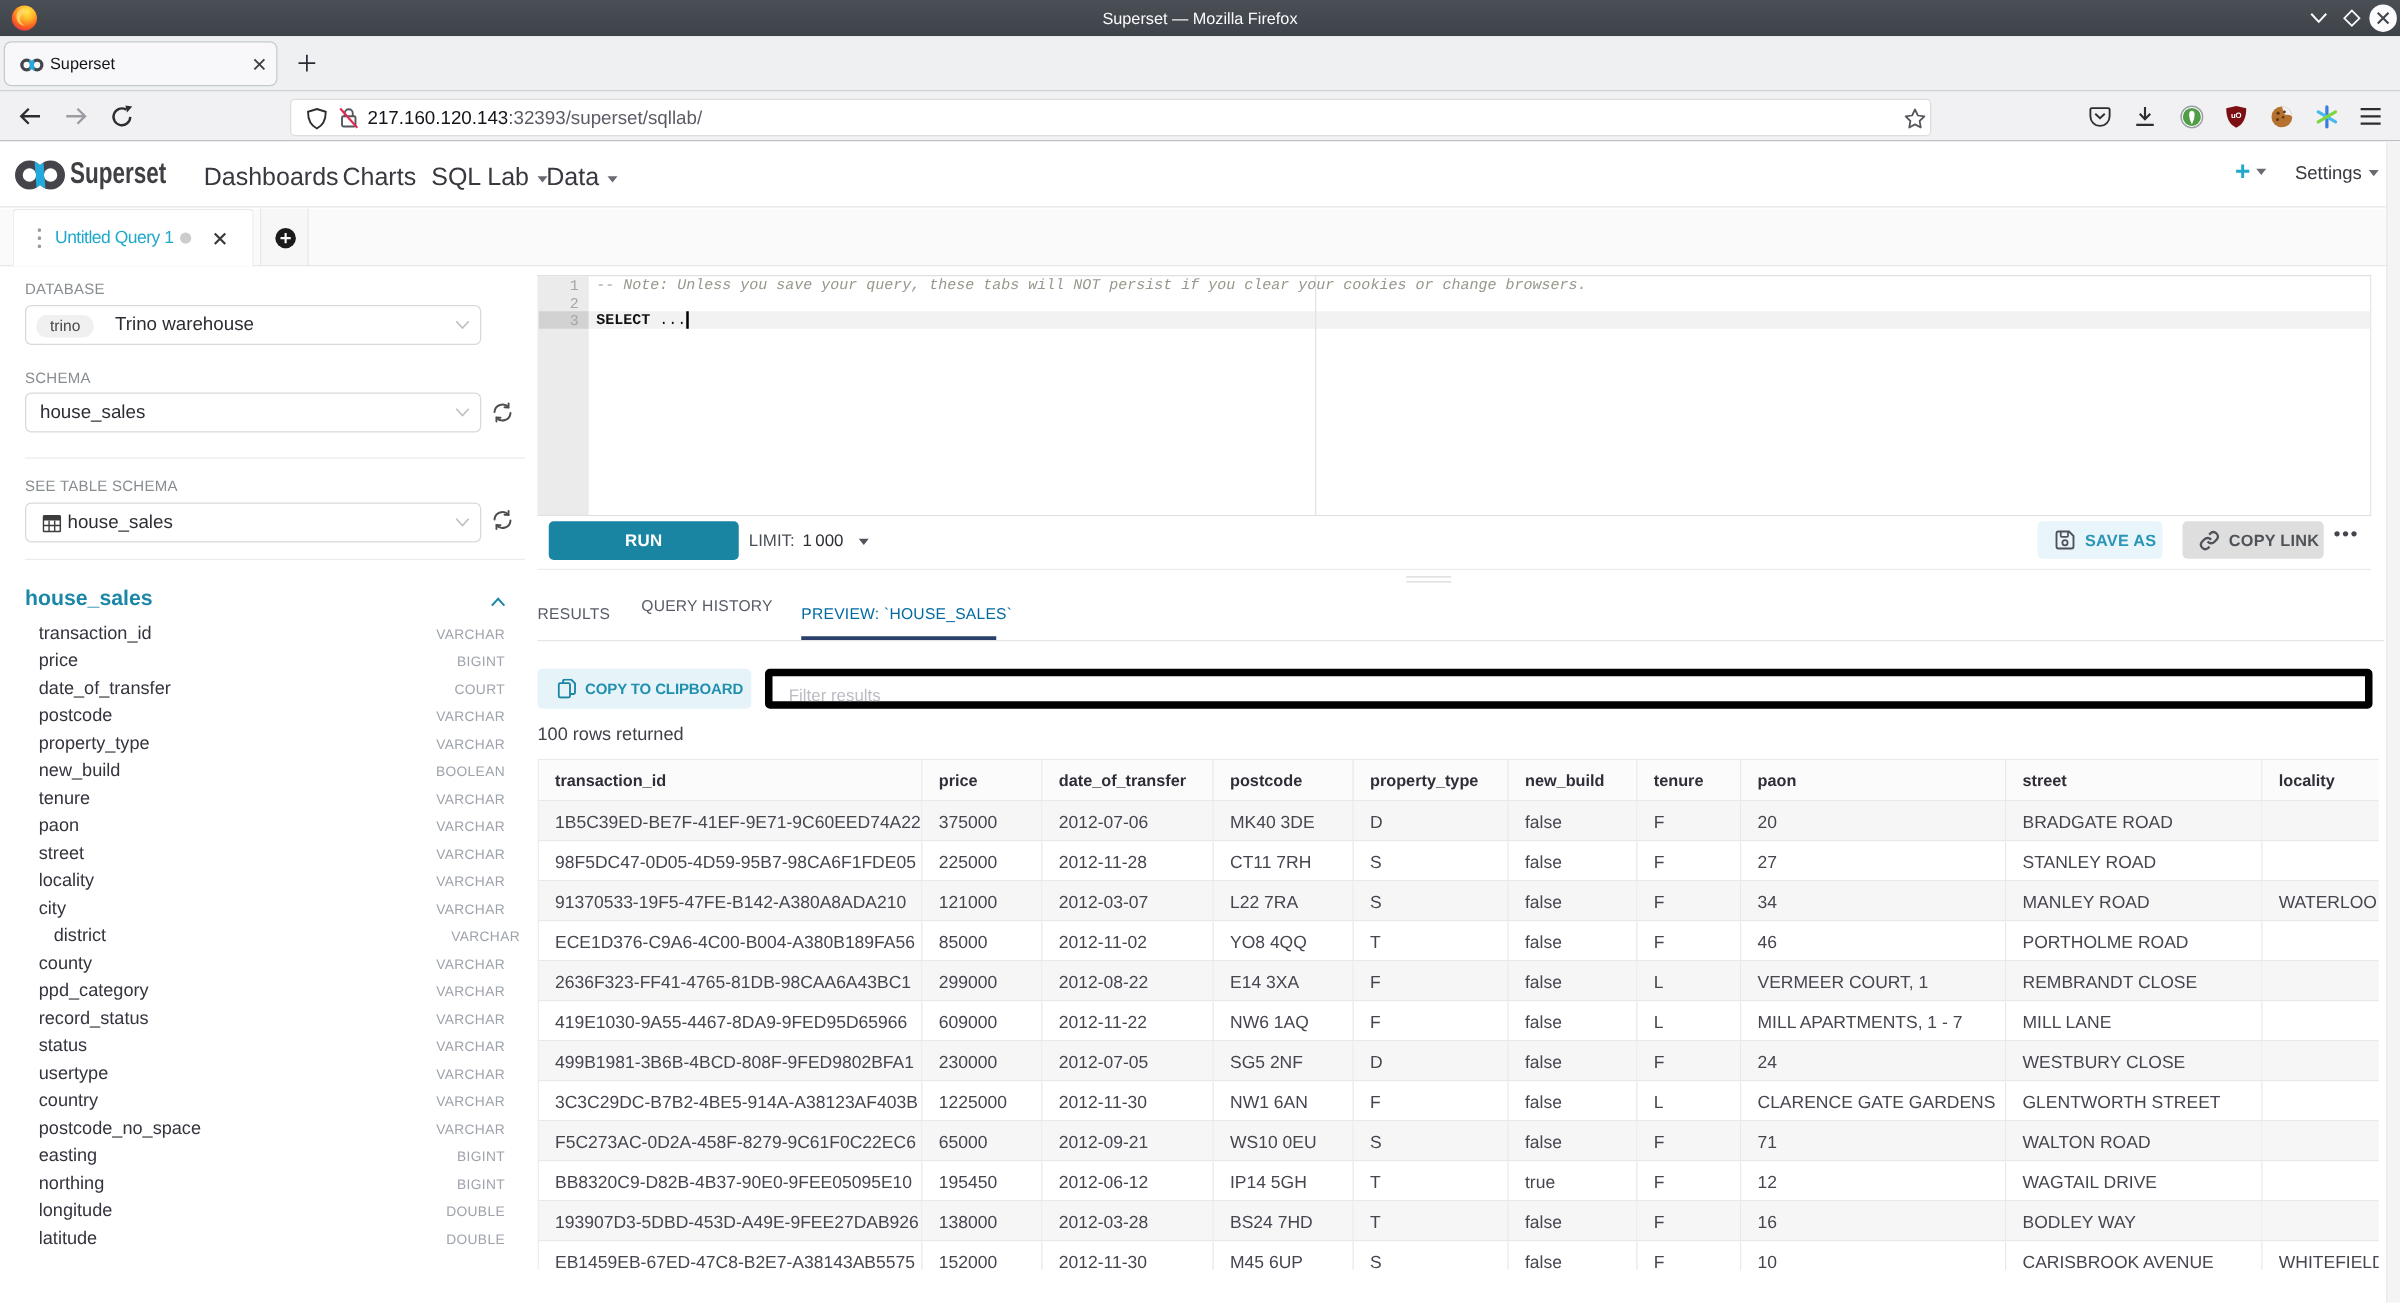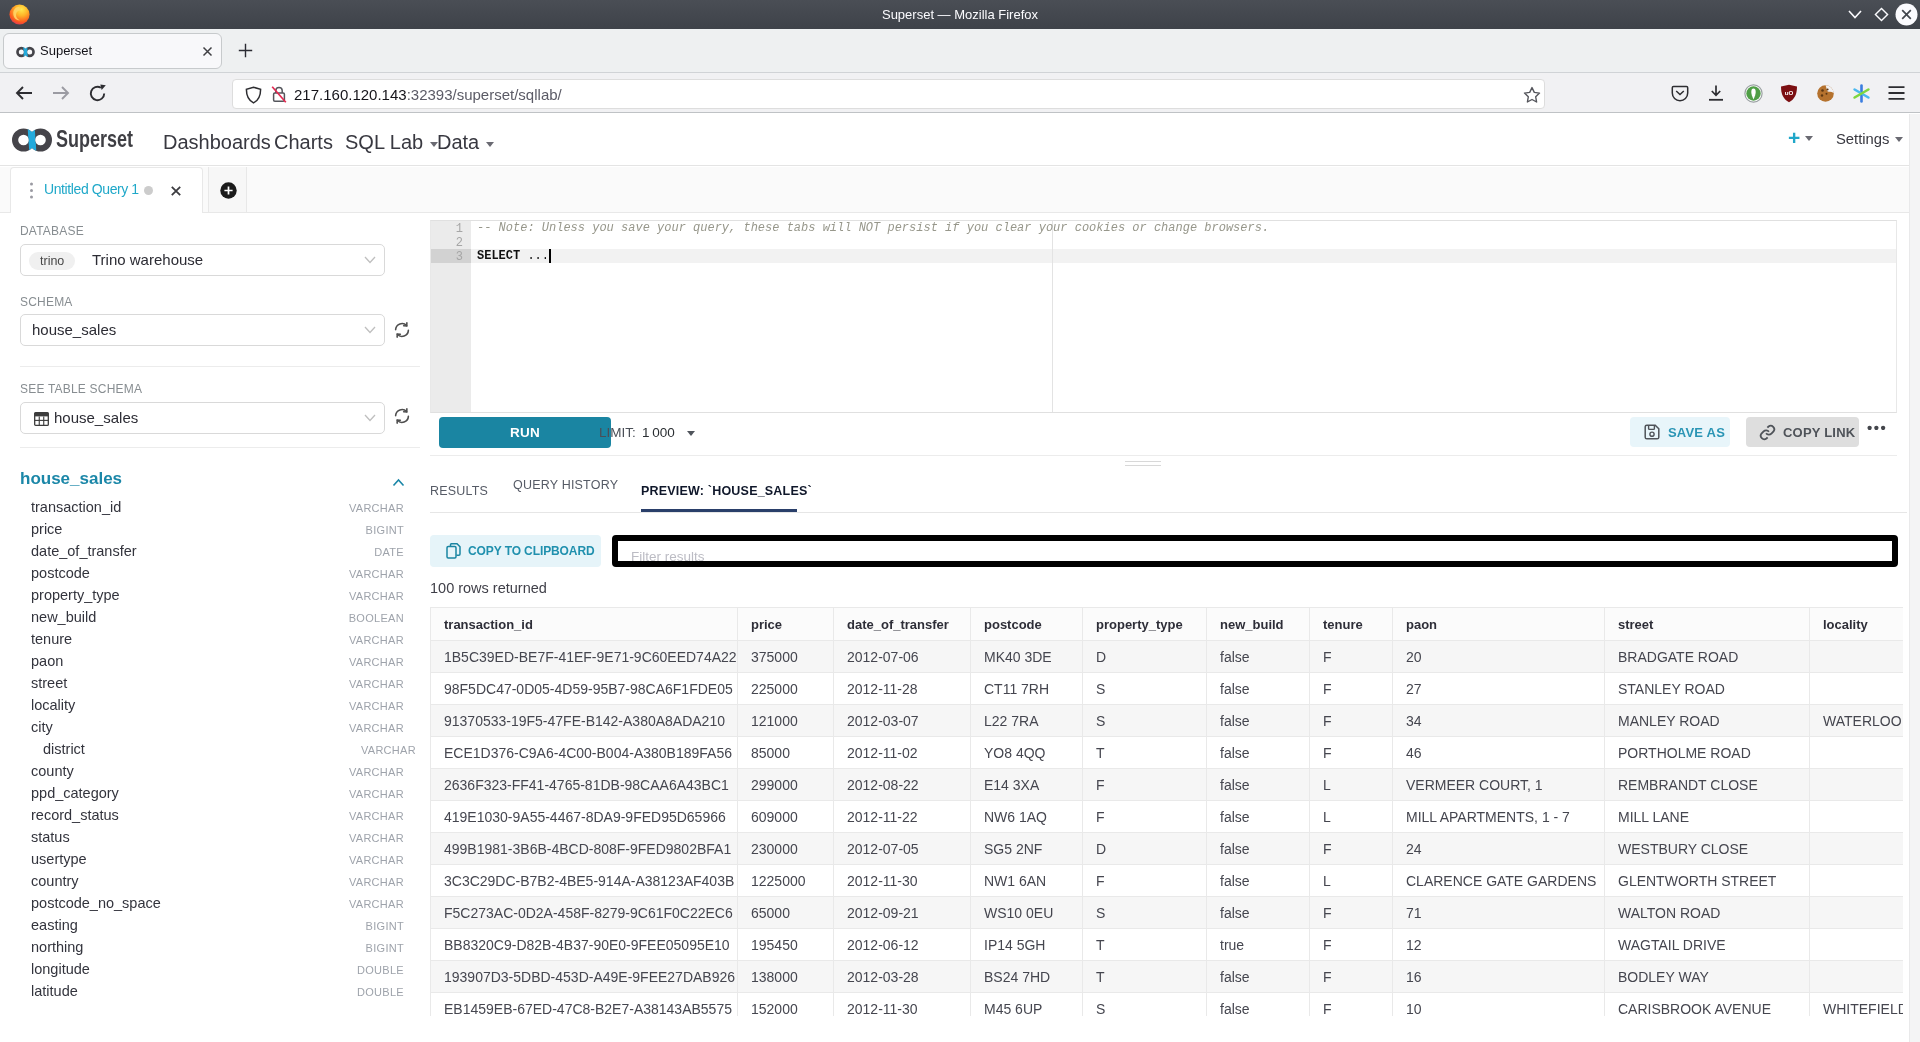--- a/index.html
+++ b/index.html
@@ -57,21 +57,21 @@
   #gutter { position:absolute; left:0; top:0; width:40px; height:100%; background:#ebebeb; }
   .lnum { position:absolute; right:8px; font-size:12px; font-family:"Liberation Mono",monospace; color:#a6a6a6; z-index:2; }
   #activeGutter { position:absolute; left:0; top:28px; width:40px; height:14px; background:#d2d2d2; }
   #activeLine { position:absolute; left:40px; top:28px; right:0; height:14px; background:#f2f2f2; }
   #vline { position:absolute; left:621px; top:0; width:1px; height:100%; background:#e3e3e3; }
   .codeline { position:absolute; left:46px; font-size:12px; font-family:"Liberation Mono",monospace;
     line-height:14px; white-space:pre; }
   
   #runbar { position:absolute; left:430px; top:299px; width:1467px; height:43px; background:#fff;
     border-bottom:1px solid #ececec; }
-  #runbtn { position:absolute; left:9px; top:4px; width:172px; height:31px; background:#1a85a2;
+  #runbtn { position:absolute; left:9px; top:4px; width:152px; height:31px; background:#1a85a2;
     border-radius:4px; color:#fff; font-weight:bold; font-size:13.5px; text-align:center; line-height:31px;
     letter-spacing:0.3px; }
   #saveas { position:absolute; left:1200px; top:4px; width:100px; height:30px; background:#e8f5fa; border-radius:4px; }
   #copylink { position:absolute; left:1316px; top:4px; width:113px; height:30px; background:#dedede; border-radius:4px; }
   
   .stab { position:absolute; top:0; font-size:12.5px; color:#565b66; letter-spacing:0.2px; }
   
   #copybtn { position:absolute; left:430px; top:421px; width:171px; height:32px; background:#e6f4f9; border-radius:4px; }
   #filter { position:absolute; left:612px; top:421px; width:1286px; height:32px; border:6px solid #000000;
     border-radius:4px; background:#fff; }
@@ -307,21 +307,21 @@
 <div class="colrow" style="top:282px;">
         <span class="colname">transaction_id</span>
         <span class="coltype">VARCHAR</span>
       </div>
 <div class="colrow" style="top:304px;">
         <span class="colname">price</span>
         <span class="coltype">BIGINT</span>
       </div>
 <div class="colrow" style="top:326px;">
         <span class="colname">date_of_transfer</span>
-        <span class="coltype">DATE</span>
+        <span class="coltype">COURT</span>
       </div>
 <div class="colrow" style="top:348px;">
         <span class="colname">postcode</span>
         <span class="coltype">VARCHAR</span>
       </div>
 <div class="colrow" style="top:370px;">
         <span class="colname">property_type</span>
         <span class="coltype">VARCHAR</span>
       </div>
 <div class="colrow" style="top:392px;">
@@ -440,21 +440,21 @@
       </svg>
     <div class="abs" style="left:38px;top:9px;font-size:12px;font-weight:bold;color:#2090ae;letter-spacing:-0.1px;white-space:nowrap;">COPY TO CLIPBOARD</div>
   </div>
   <div id="filter">
       <span>Filter results</span>
     </div>
   <div id="rowsret">100 rows returned</div>
   <div id="southtabs">
 <div class="stab" style="left:430px;top:370px;">RESULTS</div>
 <div class="stab" style="left:513px;top:364px;">QUERY HISTORY</div>
-<div class="stab" style="left:641px;top:370px;color:#0f172a;font-weight:bold;">PREVIEW: `HOUSE_SALES`</div>
+<div class="stab" style="left:641px;top:370px;color:#0369a1;">PREVIEW: `HOUSE_SALES`</div>
 <div style="position:absolute;left:641px;top:395px;width:156px;height:3px;background:#2a3f6a;"></div>
 <div style="position:absolute;left:430px;top:398px;width:1477px;height:1px;background:#e6e6e6;"></div>
 </div>
 <div id="rtable">
       <table style="width:1539px;">
         <colgroup>
           <col style="width:307px">
           <col style="width:96px">
           <col style="width:137px">
           <col style="width:112px">

